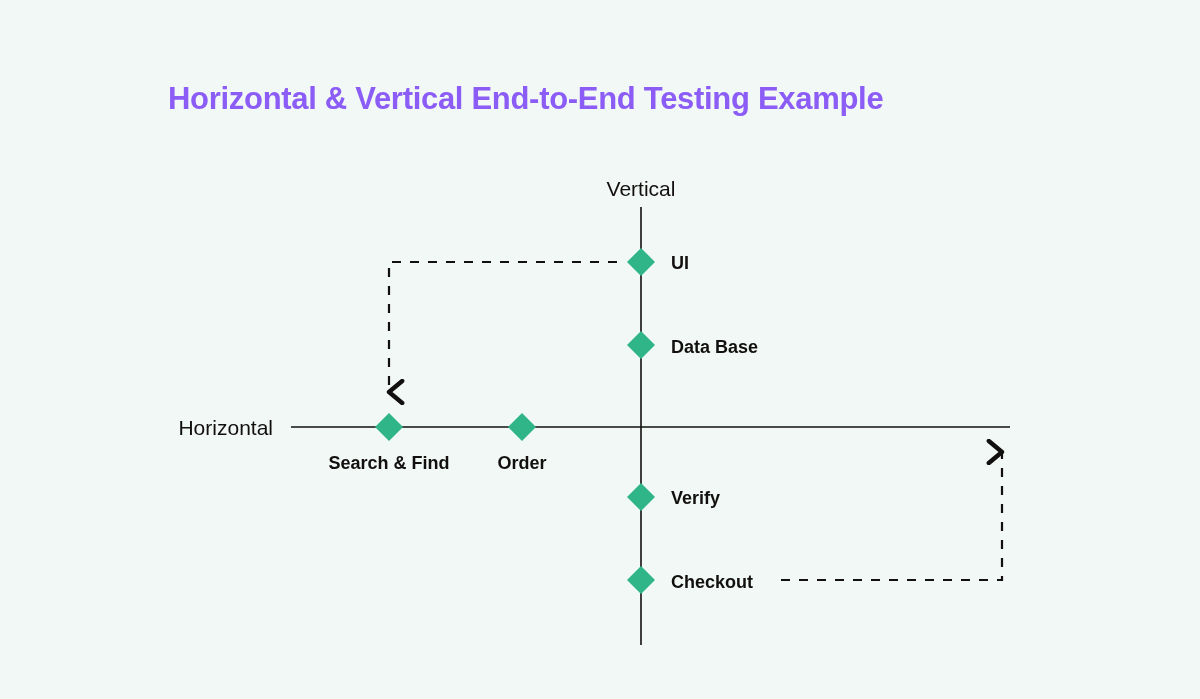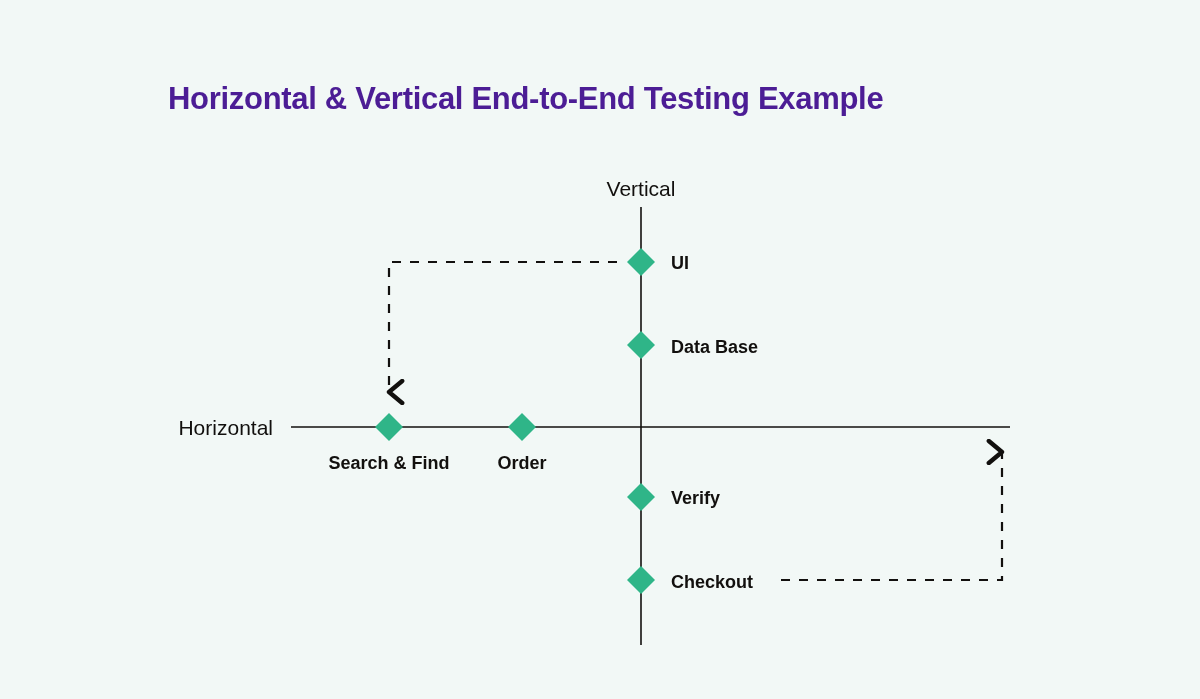--- a/index.html
+++ b/index.html
@@ -21,21 +21,21 @@
     background: #f2f8f6;
   }
   #diagram-title {
     position: absolute;
     left: 168px;
     top: 80px;
     width: 900px;
     font-size: 31px;
     font-weight: bold;
     letter-spacing: -0.3px;
-    color: #4c1d95;
+    color: #8b5cf6;
     line-height: 1.2;
     white-space: nowrap;
   }
   #chart-svg {
     position: absolute;
     left: 0;
     top: 0;
     width: 1200px;
     height: 699px;
     display: block;

